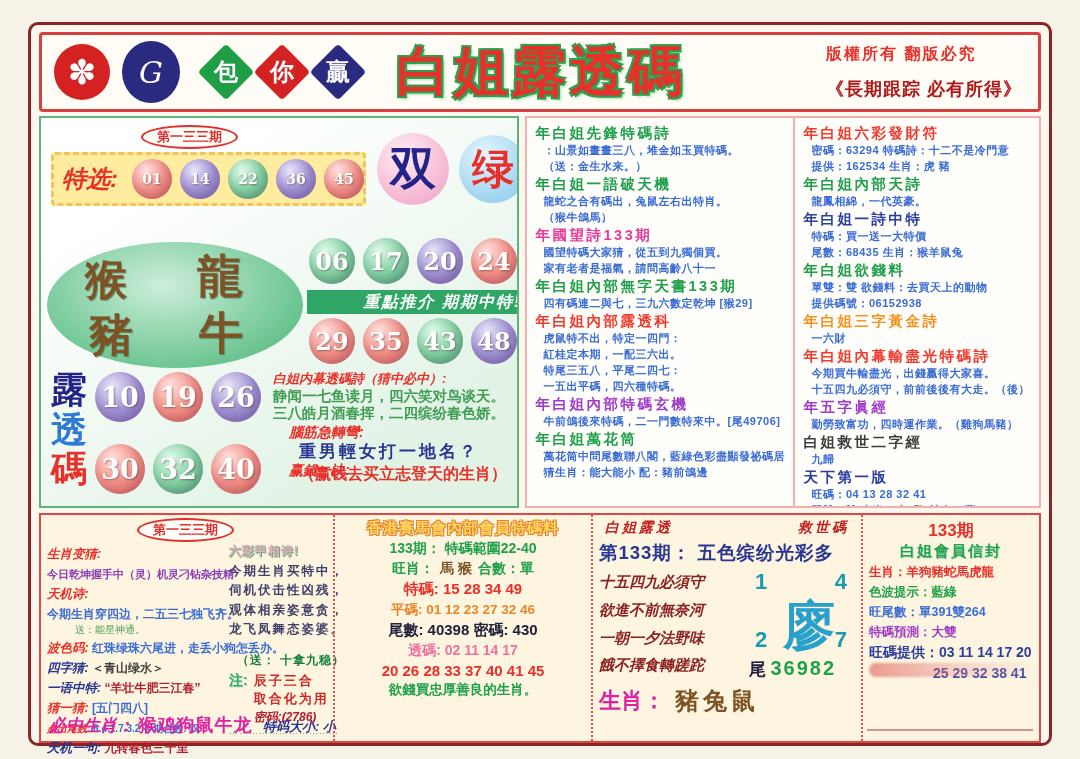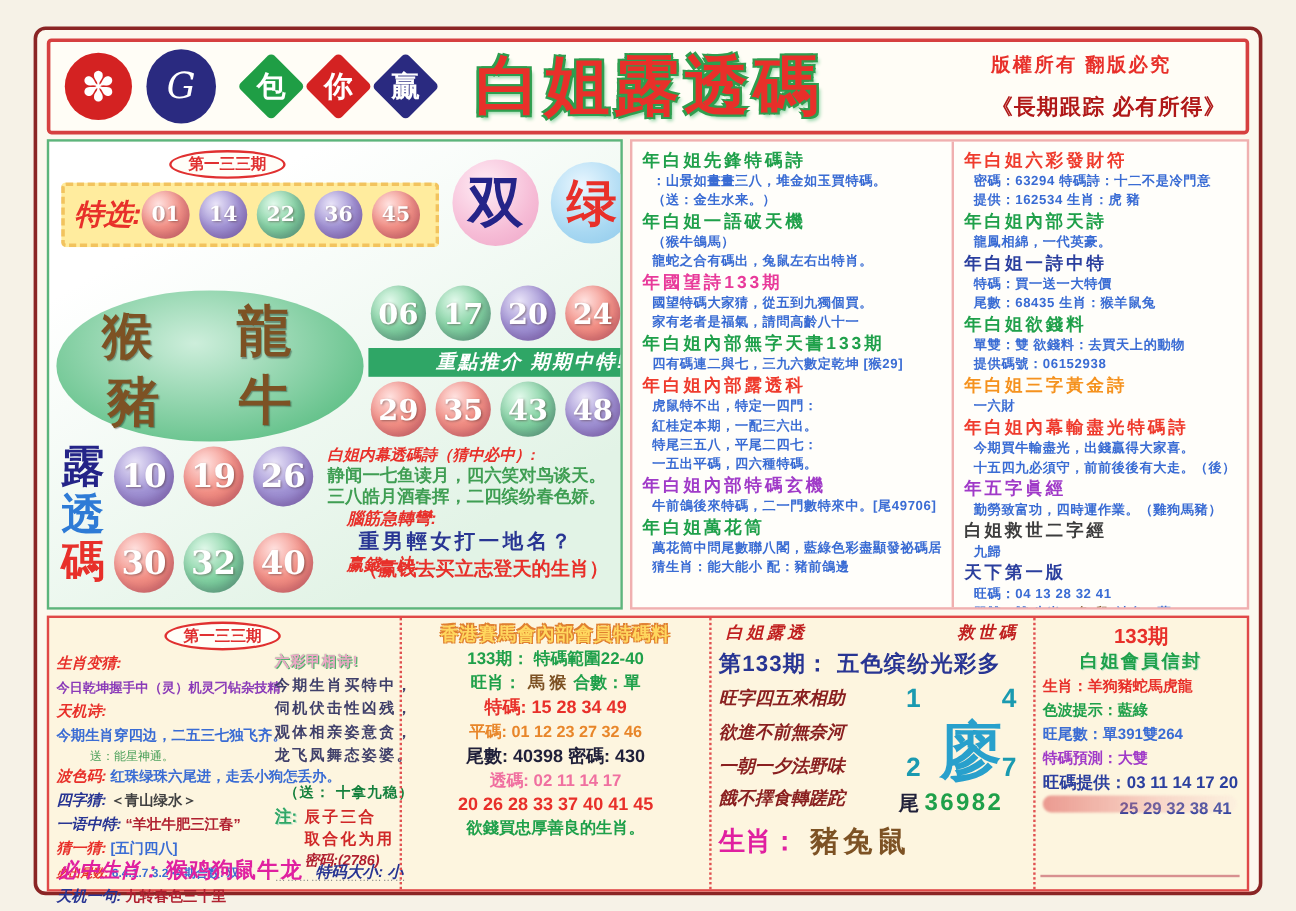--- a/index.html
+++ b/index.html
@@ -30,30 +30,30 @@
   .copy2 { color:#b01818; font-weight:bold; font-size:18px; margin-top:12px; letter-spacing:1px; }
 
   
   .main-row { margin:0 8px; display:flex; gap:6px; height:392px; }
   .left-panel { width:500px; position:relative; border:2px solid #5cb57c;
                 background:linear-gradient(150deg,#ffffff 20%,#e2f3e6 80%); overflow:hidden; }
   .abs { position:absolute; }
   .issue-badge { border:2px solid #e03030; border-radius:50%; color:#e03030; font-weight:bold;
                  font-size:13px; padding:1px 14px; background:#fffef8; white-space:nowrap; }
   .ribbon { background:#ffec9e; border:3px dashed #f2c35e; border-radius:4px;
-            display:flex; align-items:center; gap:0; padding:4px 8px; }
+            display:flex; align-items:center; gap:14px; padding:4px 8px; }
   .texuan { color:#e8302a; font-weight:900; font-style:italic; font-size:24px; white-space:nowrap; }
   .ballrow { display:flex; gap:8px; }
   .ball { border-radius:50%; color:#fff; font-weight:bold; display:flex; align-items:center;
           justify-content:center; font-family:"DejaVu Serif",serif;
           text-shadow:1px 1px 2px rgba(60,30,30,.45); box-shadow:inset -3px -4px 8px rgba(90,40,90,.25); }
   .ball.red    { background:radial-gradient(circle at 35% 28%, #ffe2e0, #f29086 50%, #e4695c); }
   .ball.green  { background:radial-gradient(circle at 35% 28%, #e2f9eb, #84d2a3 50%, #47b377); }
   .ball.purple { background:radial-gradient(circle at 35% 28%, #e9e4f8, #a193d4 50%, #7e6ec0); }
-  .s38 .ball{ width:40px; height:40px; font-size:17px; }
+  .s38 .ball{ width:40px; height:40px; font-size:14px; }
   .s44 .ball{ width:46px; height:46px; font-size:24px; }
   .s48 .ball{ width:50px; height:50px; font-size:27px; }
   .bigdot { border-radius:50%; display:flex; align-items:center; justify-content:center; font-weight:900; }
   .dot-shuang { width:72px; height:72px; background:radial-gradient(circle at 38% 30%, #ffeef6, #f6bcd6 60%, #eda4c6);
                 color:#242488; font-size:46px; }
   .dot-lv { width:68px; height:68px; background:radial-gradient(circle at 38% 30%, #eaf7ff, #aednf 60%, #9fd2ef);
             background:radial-gradient(circle at 38% 30%, #eaf7ff, #a8d8f2 60%, #8cc8ea);
             color:#e8302a; font-size:42px; }
   .sixiao { color:#e8302a; font-weight:900; font-style:italic; font-size:31px; letter-spacing:4px; white-space:nowrap; }
   .ellipse { background:radial-gradient(ellipse at 45% 35%, #cdeedb, #59bd82 85%); border-radius:50%; }
@@ -240,22 +240,22 @@
 
     <div class="text-cols">
       <div class="tcol mid-col" id="mid-col">
           <section class="tsec">
             <h3 class="hc-green">年白姐先鋒特碼詩</h3>
             <p>：山景如畫畫三八，堆金如玉買特碼。</p>
             <p>（送：金生水来。）</p>
           </section>
           <section class="tsec">
             <h3 class="hc-green">年白姐一語破天機</h3>
+            <p>龍蛇之合有碼出，兔鼠左右出特肖。</p>
             <p>（猴牛鴿馬）</p>
-            <p>龍蛇之合有碼出，兔鼠左右出特肖。</p>
           </section>
           <section class="tsec">
             <h3 class="hc-magenta">年國望詩133期</h3>
             <p>國望特碼大家猜，從五到九獨個買。</p>
             <p>家有老者是福氣，請問高齡八十一</p>
           </section>
           <section class="tsec">
             <h3 class="hc-green">年白姐內部無字天書133期</h3>
             <p>四有碼連二與七，三九六數定乾坤 [猴29]</p>
           </section>
@@ -380,21 +380,21 @@
     </section>
 
     <section class="bsec secC">
       <div class="c-top">
         <span>白姐露透</span>
         <span>救世碼</span>
       </div>
       <div class="c-head">第133期： 五色缤纷光彩多</div>
       <div class="c-body">
         <div class="c-poems" id="c-poems">
-            <div>旺字四五來相助</div>
+            <div>十五四九必須守</div>
             <div>欲進不前無奈河</div>
             <div>一朝一夕法野味</div>
             <div>餓不擇食轉蹉跎</div>
           </div>
         <div class="c-grid" style="height:112px;">
           <span class="c-num" style="left:6px; top:0;">1</span>
           <span class="c-num" style="right:8px; top:0;">4</span>
           <span class="c-big">廖</span>
           <span class="c-num" style="left:6px; top:58px;">2</span>
           <span class="c-num" style="right:8px; top:58px;">7</span>

